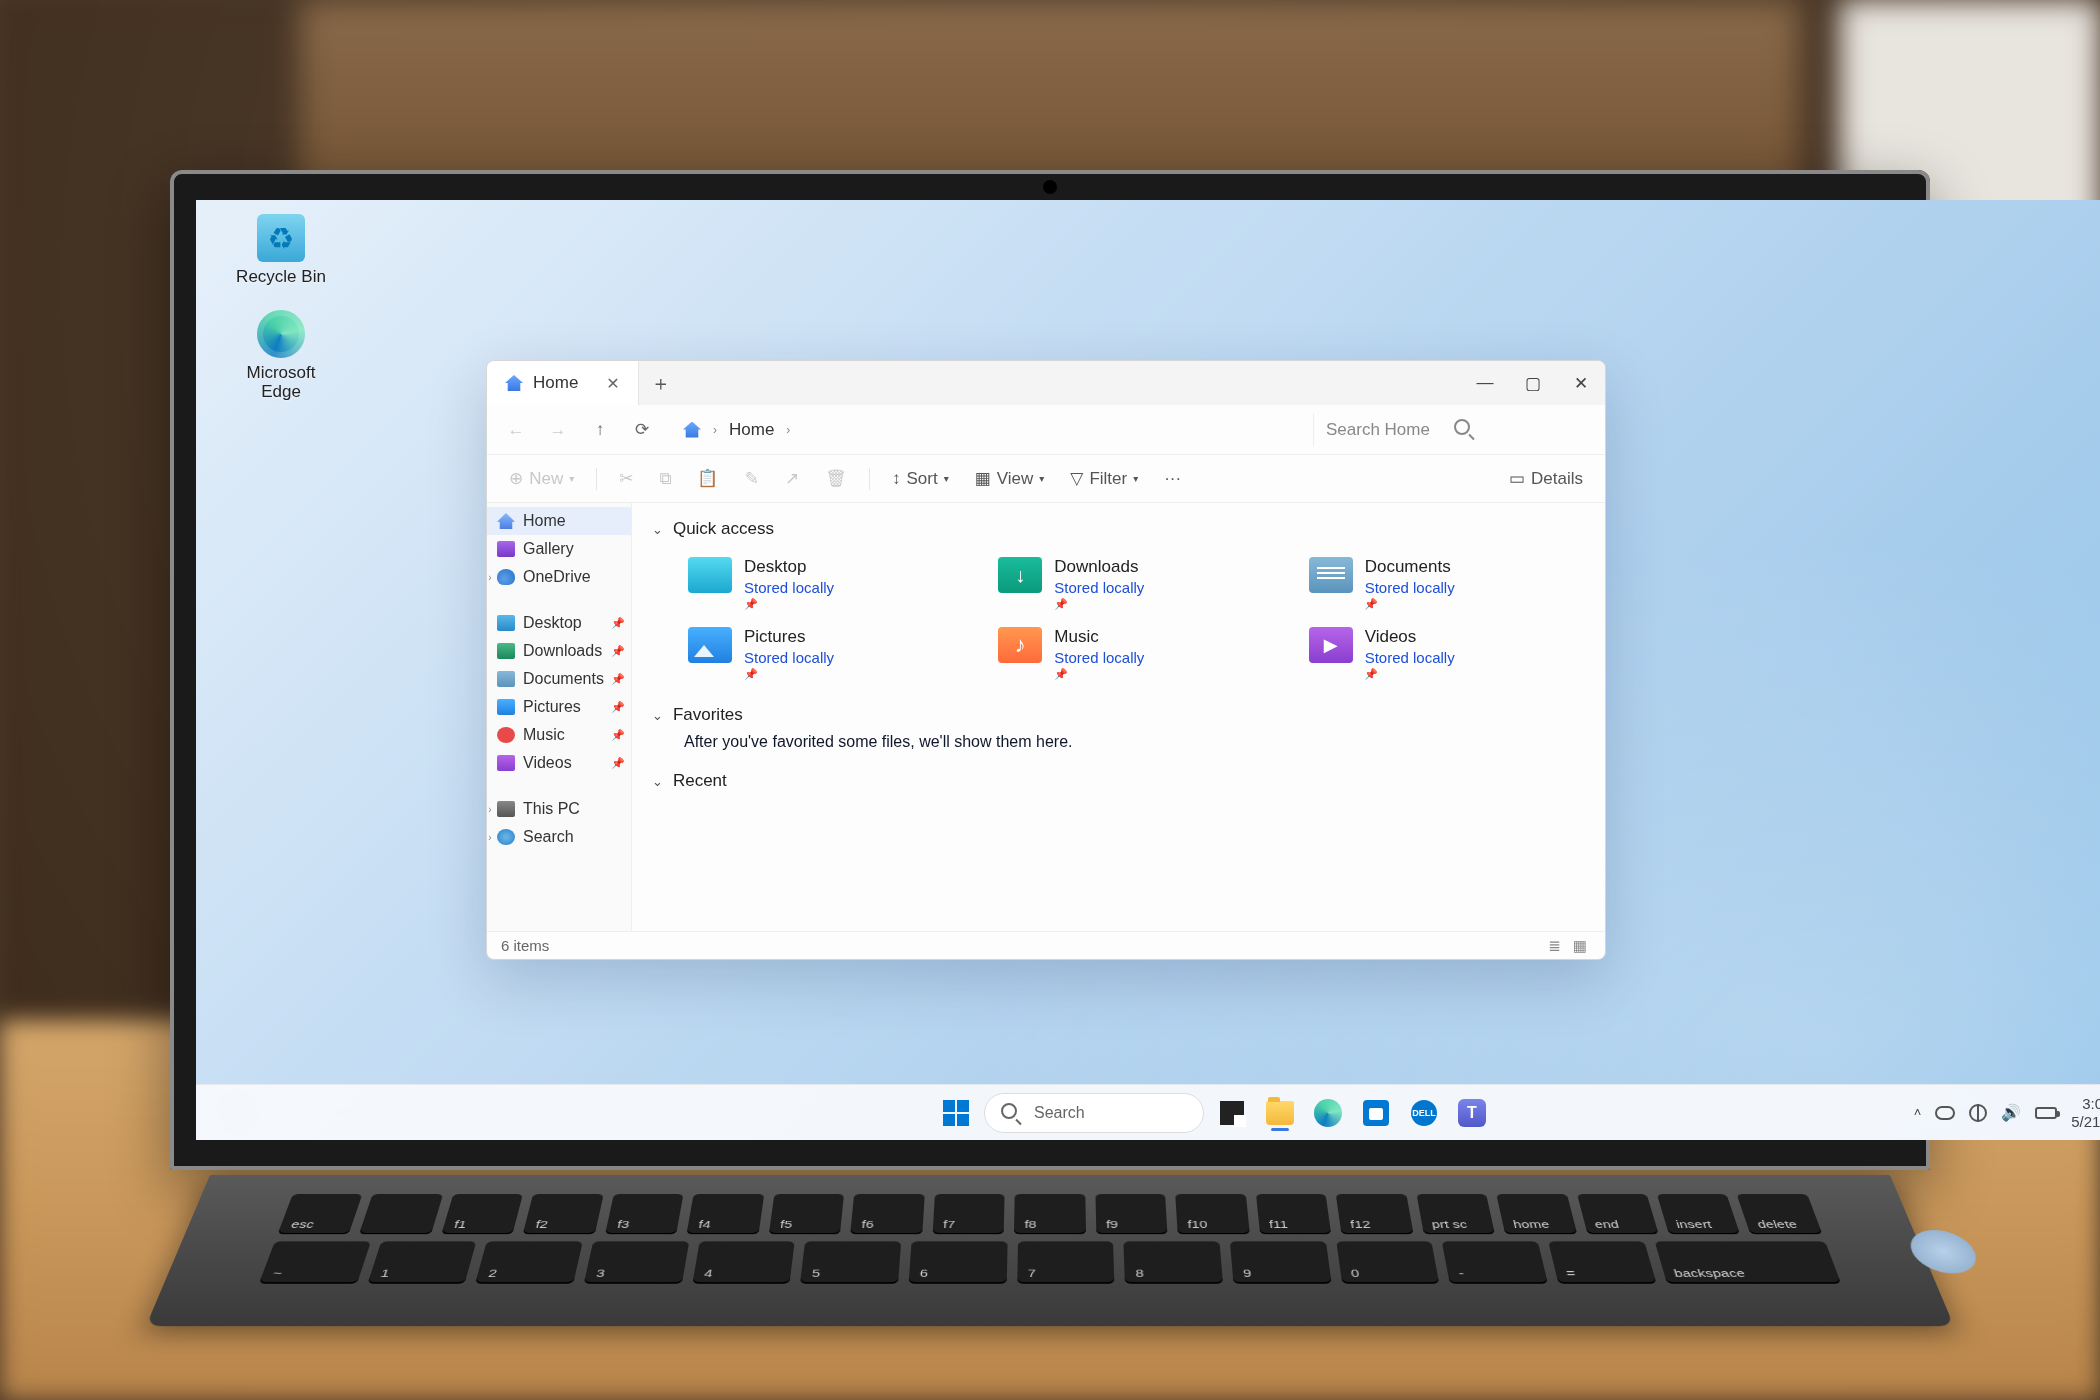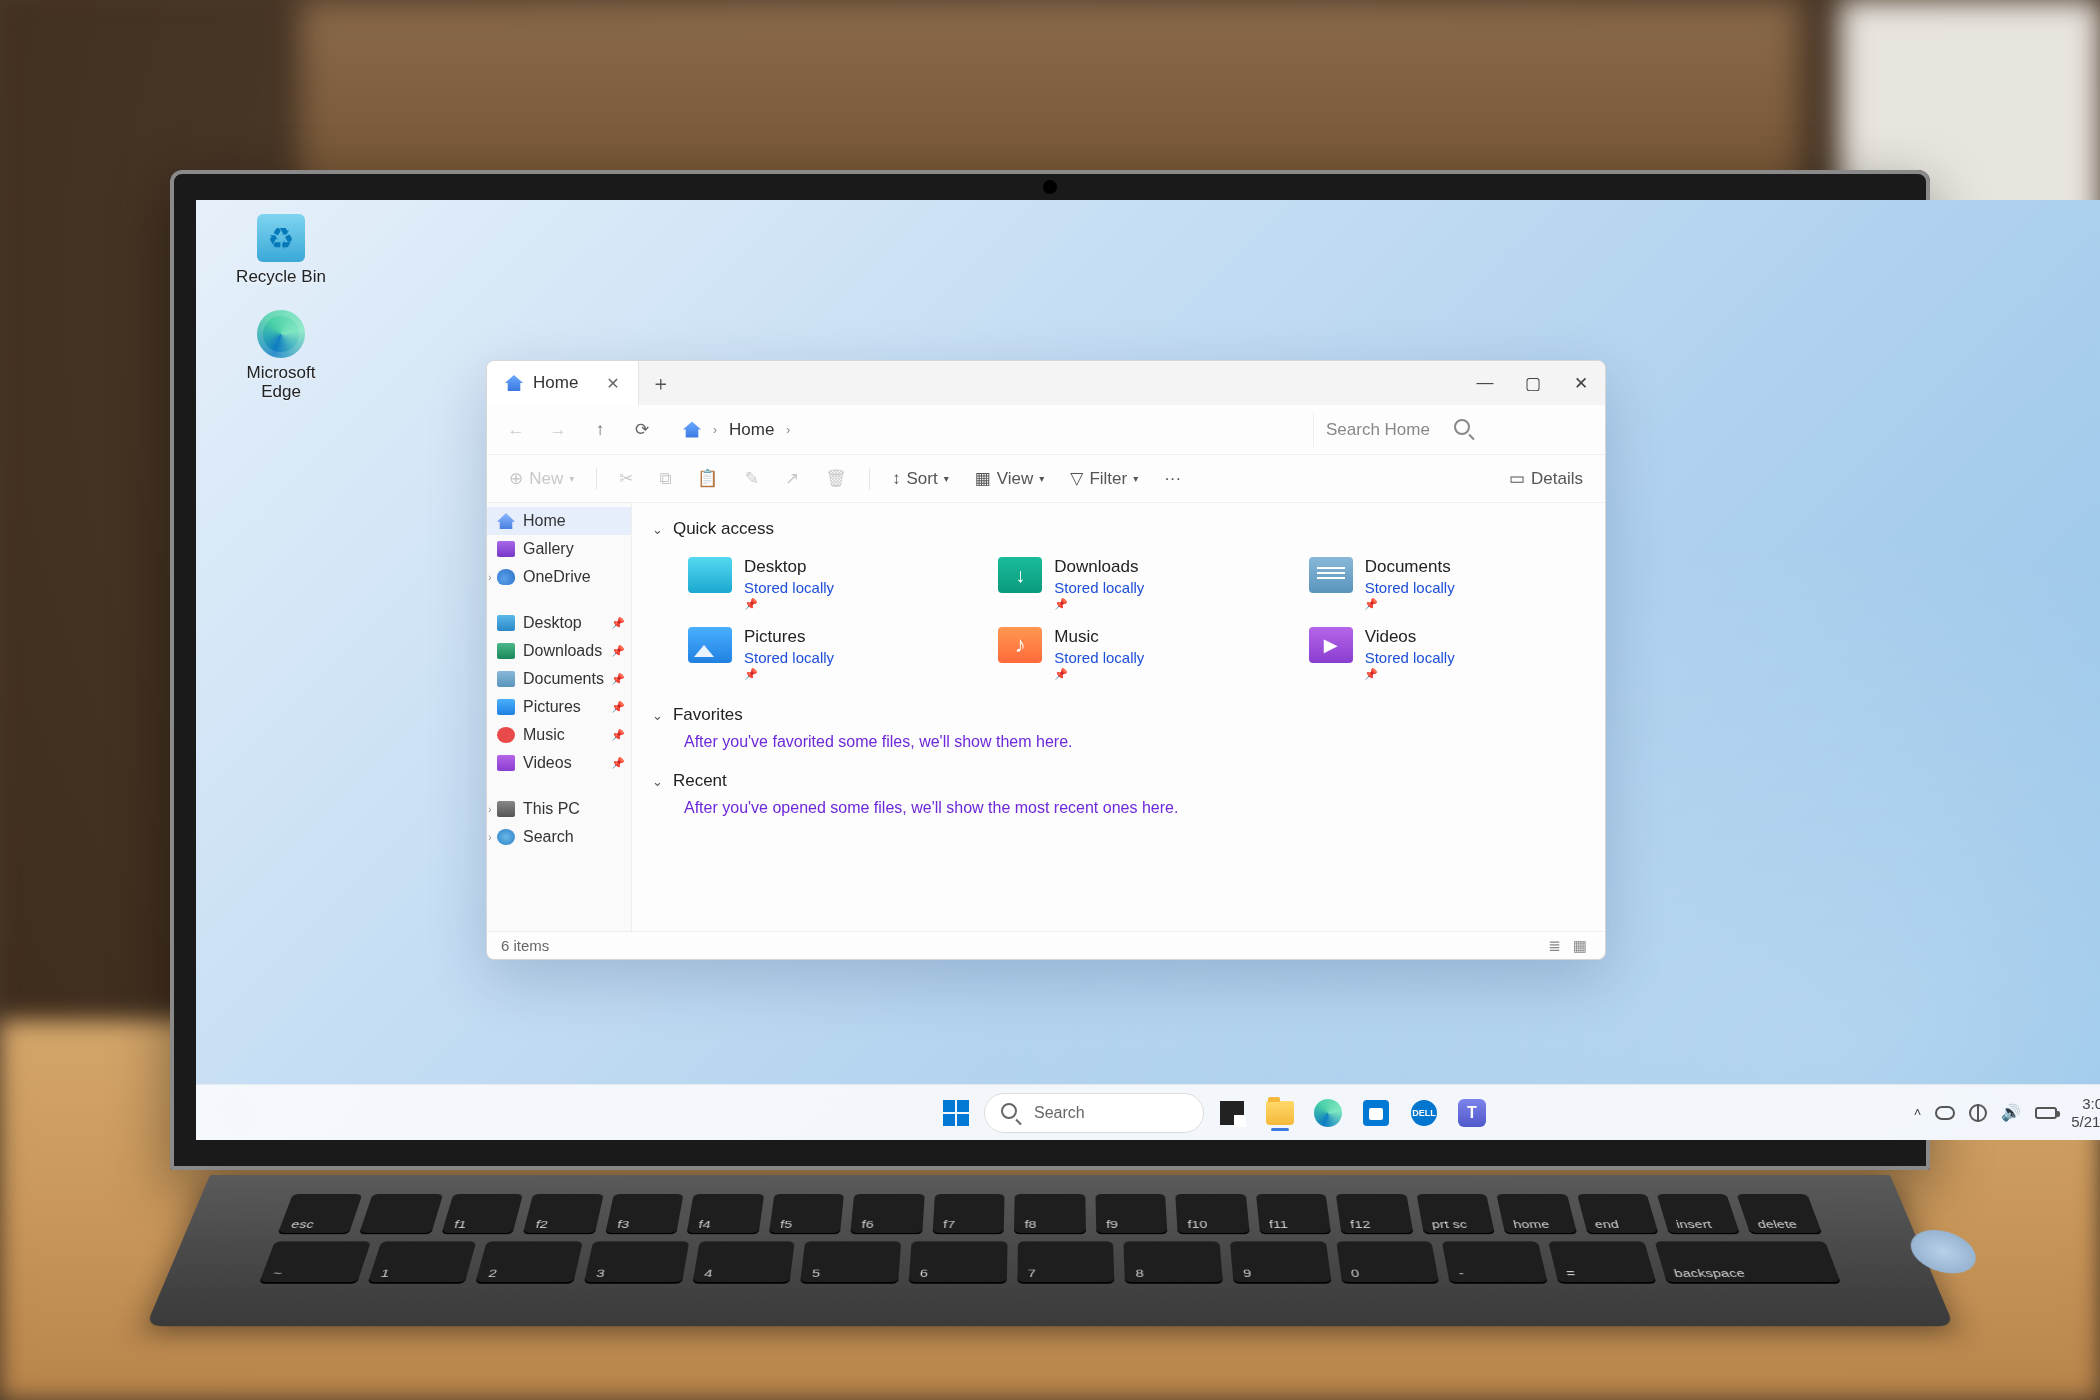--- a/index.html
+++ b/index.html
@@ -92,21 +92,21 @@
   .content{flex:1;overflow:auto;padding:12px 20px 8px;}
   .section{margin-bottom:16px;}
   .sechdr{display:flex;align-items:center;gap:10px;cursor:pointer;font-size:17px;color:#222;padding:4px 0;}
   .sechdr .caret{font-size:13px;color:#555;transform:rotate(0);}
   .qa-grid{display:grid;grid-template-columns:repeat(3,1fr);gap:8px 30px;padding:10px 0 0 32px;}
   .qa-item{display:flex;align-items:flex-start;gap:12px;cursor:pointer;padding:4px;border-radius:4px;}
   .qa-ico{width:44px;height:36px;flex:0 0 44px;border-radius:4px;}
   .qa-txt .name{font-size:17px;color:#222;}
   .qa-txt .loc{font-size:15px;color:#1d4ed8;margin-top:2px;}
   .qa-txt .pin{font-size:11px;color:#b0b0b0;margin-top:2px;}
-  .empty-msg{font-size:16px;color:#6d28d9;padding:4px 0 0 32px;}
+  .empty-msg{font-size:16px;color:#0f172a;padding:4px 0 0 32px;}
   
   .status{height:28px;border-top:1px solid #eee;display:flex;align-items:center;padding:8px 14px;font-size:15px;color:#666;}
   .status .viewbtns{margin-left:auto;display:flex;gap:4px;color:#888;}
   .status .viewbtns span{padding:2px 4px;cursor:pointer;}
   
   
   .f-desktop{background:linear-gradient(#55d9f0,#1ba8d0);}
   .f-downloads{background:linear-gradient(#1abc9c,#0a9a7c);position:relative;}
   .f-downloads::after{content:"↓";position:absolute;inset:0;display:flex;align-items:center;justify-content:center;color:#fff;font-size:20px;font-weight:bold;}
   .f-documents{background:linear-gradient(#88b8d8,#5a94bc);position:relative;}
@@ -378,21 +378,20 @@
                   <span class="caret">⌄</span>
                   <span>Favorites</span>
                 </div>
               <div class="empty-msg">After you've favorited some files, we'll show them here.</div>
             </div>
             <div class="section">
               <div class="sechdr">
                   <span class="caret">⌄</span>
                   <span>Recent</span>
                 </div>
-              <div class="empty-msg">After you've opened some files, we'll show the most recent ones here.</div>
             </div>
           </div>
         </div>
         <div class="status">
           <span>6 items</span>
           <div class="viewbtns">
             <span>≣</span>
             <span>▦</span>
           </div>
         </div>

